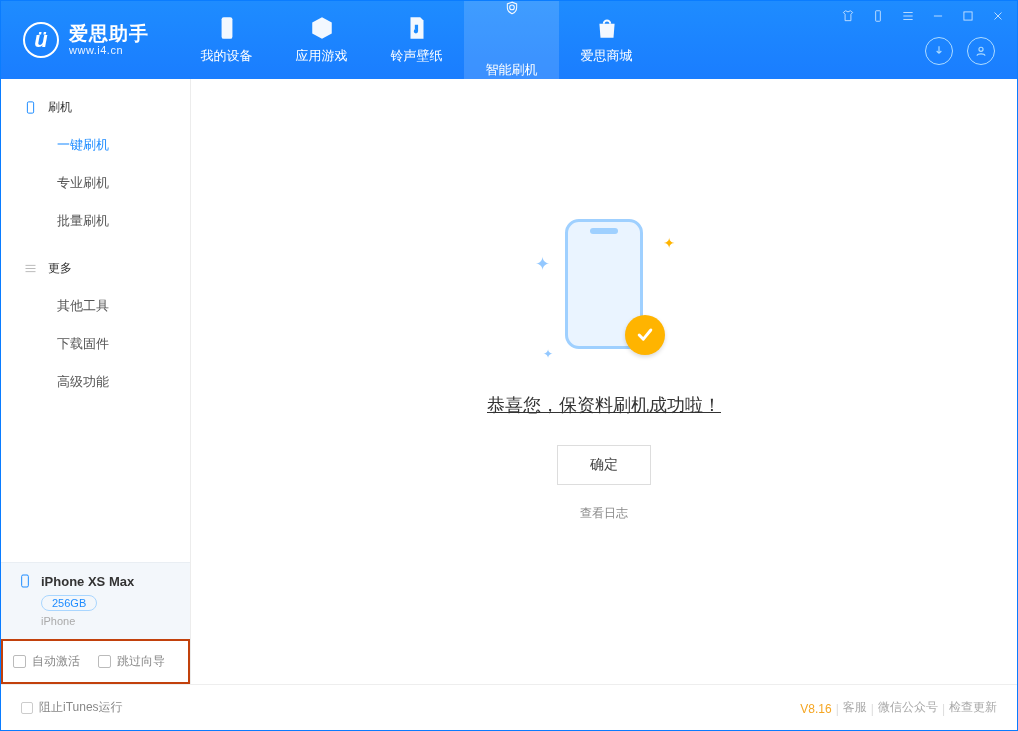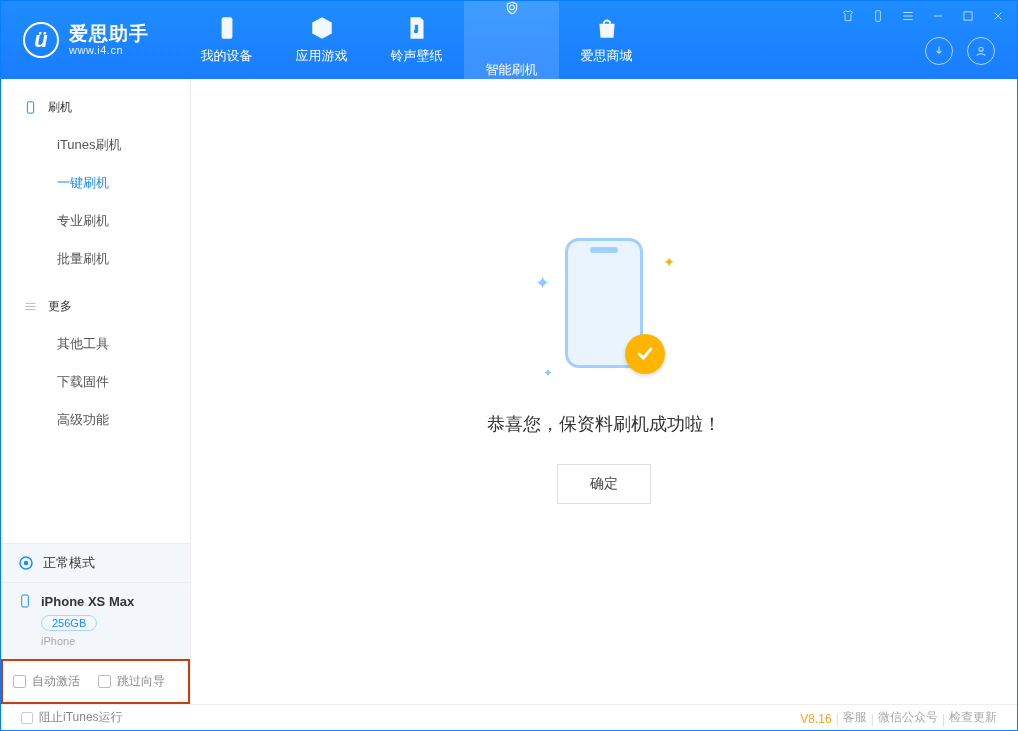--- a/index.html
+++ b/index.html
@@ -54,26 +54,26 @@
 
   
   .main { flex:1; position:relative; display:flex; flex-direction:column; align-items:center; justify-content:center; }
   .success-wrap { text-align:center; margin-top:-30px;}
   .phone-illus { width:150px; height:150px; margin:0 auto 24px; position:relative; }
   .phone-illus .spark { position:absolute; color:#93c8ff; }
   .phone-body { width:78px; height:130px; border:3px solid #9fd0ff; border-radius:14px; margin:8px auto 0; background:#eaf4ff; position:relative;}
   .phone-body::before{content:""; position:absolute; top:6px; left:50%; transform:translateX(-50%); width:28px; height:6px; background:#9fd0ff; border-radius:3px;}
   .check-badge { position:absolute; right:14px; bottom:14px; width:40px; height:40px; background:#ffb400; border-radius:50%; display:flex; align-items:center; justify-content:center; box-shadow:0 2px 4px rgba(0,0,0,.15);}
   .check-badge svg{ width:20px; height:20px; stroke:#fff; fill:none; stroke-width:3.5; stroke-linecap:round; stroke-linejoin:round;}
-  .success-msg { font-size:18px; color:#333; margin-bottom:28px;}
+  .success-msg { font-size:18px; color:#333; margin-bottom:28px;text-decoration:underline;}
   .ok-btn { display:inline-block; padding:10px 32px; border:1px solid #ddd; background:#fff; font-size:14px; color:#444; cursor:pointer; margin-bottom:20px;}
   .log-link { display:block; color:#888; font-size:12px; text-decoration:none; cursor:pointer;}
 
   
-  .footer { height:26px; border-top:1px solid #eee; display:flex; align-items:center; padding:0 20px; font-size:12px; color:#999; }
+  .footer { height:46px; border-top:1px solid #eee; display:flex; align-items:center; padding:0 20px; font-size:12px; color:#999; }
   .footer .left { display:flex; align-items:center; }
   .footer .left .box { width:12px; height:12px; border:1px solid #ccc; margin-right:6px; border-radius:2px;}
   .footer .right { margin-left:auto; display:flex; align-items:flex-end; gap:4px; color:#a9a9a9;}
   .footer .sep { color:#ddd; }
   .footer a { color:#a9a9a9; cursor:pointer;}
 </style>
 </head>
 <body>
 
 <div class="window">
@@ -172,48 +172,40 @@
 
     <div class="sidebar">
       <div class="side-section">
         <div class="side-header">
           <svg viewBox="0 0 24 24" fill="none" stroke="#1e8cff" stroke-width="1.6">
               <rect x="7" y="3" width="10" height="18" rx="2"></rect>
             </svg>
           <span>刷机</span>
         </div>
         <ul class="side-items">
-          <li>iTunes刷机</li>
           <li class="active">一键刷机</li>
           <li>专业刷机</li>
           <li>批量刷机</li>
         </ul>
       </div>
       <div class="side-section">
         <div class="side-header">
           <svg viewBox="0 0 24 24" fill="none" stroke="#bbb" stroke-width="1.6">
               <path d="M4 7h16M4 12h16M4 17h16"></path>
             </svg>
           <span>更多</span>
         </div>
         <ul class="side-items">
           <li>其他工具</li>
           <li>下载固件</li>
           <li>高级功能</li>
         </ul>
       </div>
 
       <div class="device-box">
-        <div class="dev-card">
-          <svg viewBox="0 0 24 24" fill="none" stroke="#1e8cff" stroke-width="2">
-              <circle cx="12" cy="12" r="8"></circle>
-              <circle cx="12" cy="12" r="3" fill="#1e8cff" stroke="none"></circle>
-            </svg>
-          <span>正常模式</span>
-        </div>
         <div class="dev-card2">
           <div class="dev-name">
             <svg viewBox="0 0 24 24">
                 <rect x="7" y="3" width="10" height="18" rx="2"></rect>
               </svg>
             <span>iPhone XS Max</span>
           </div>
           <span class="badge">256GB</span>
           <div class="dev-type">iPhone</div>
         </div>
@@ -238,20 +230,21 @@
           <span class="spark" style="left:14px; bottom:8px; font-size:12px;">✦</span>
           <div class="phone-body"></div>
           <div class="check-badge">
               <svg viewBox="0 0 24 24">
                 <path d="M5 12l5 5 9-11"></path>
               </svg>
             </div>
         </div>
         <div class="success-msg">恭喜您，保资料刷机成功啦！</div>
         <button class="ok-btn">确定</button>
+        <a class="log-link">查看日志</a>
       </div>
     </div>
   </div>
 
   <div class="footer">
     <label class="left chk">
       <span class="box"></span>
       <span>阻止iTunes运行</span>
     </label>
     <div class="right">

